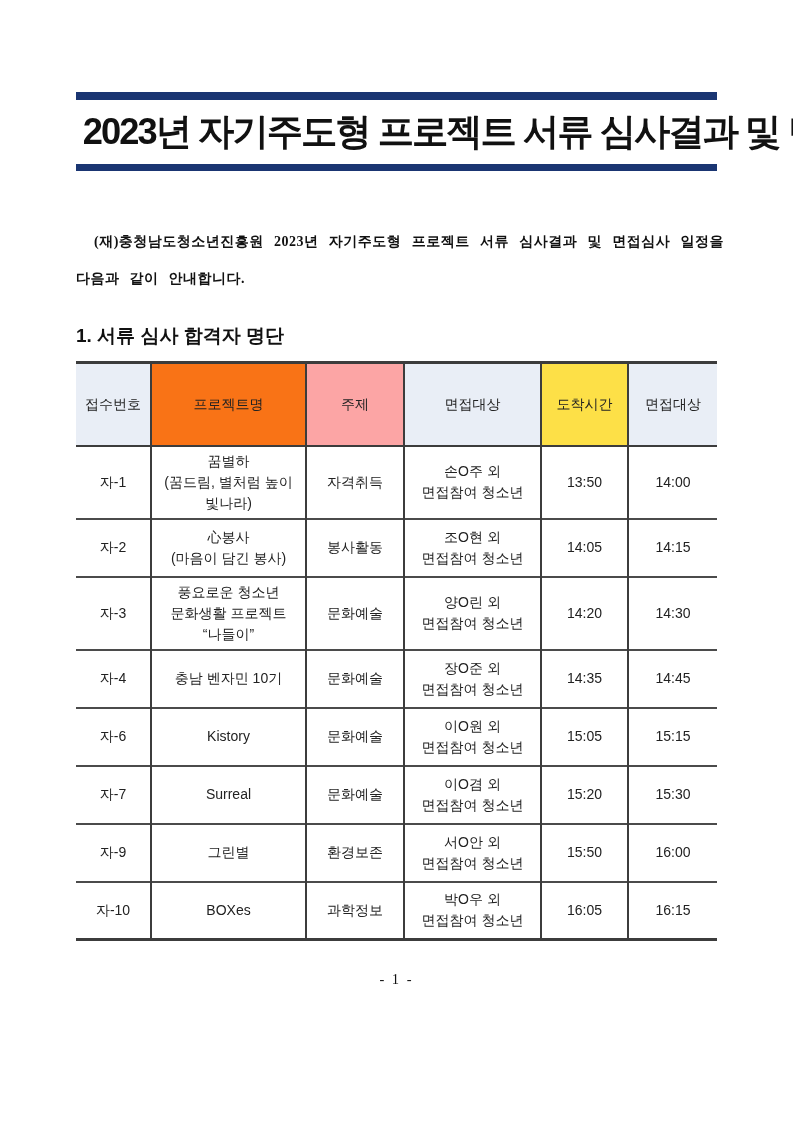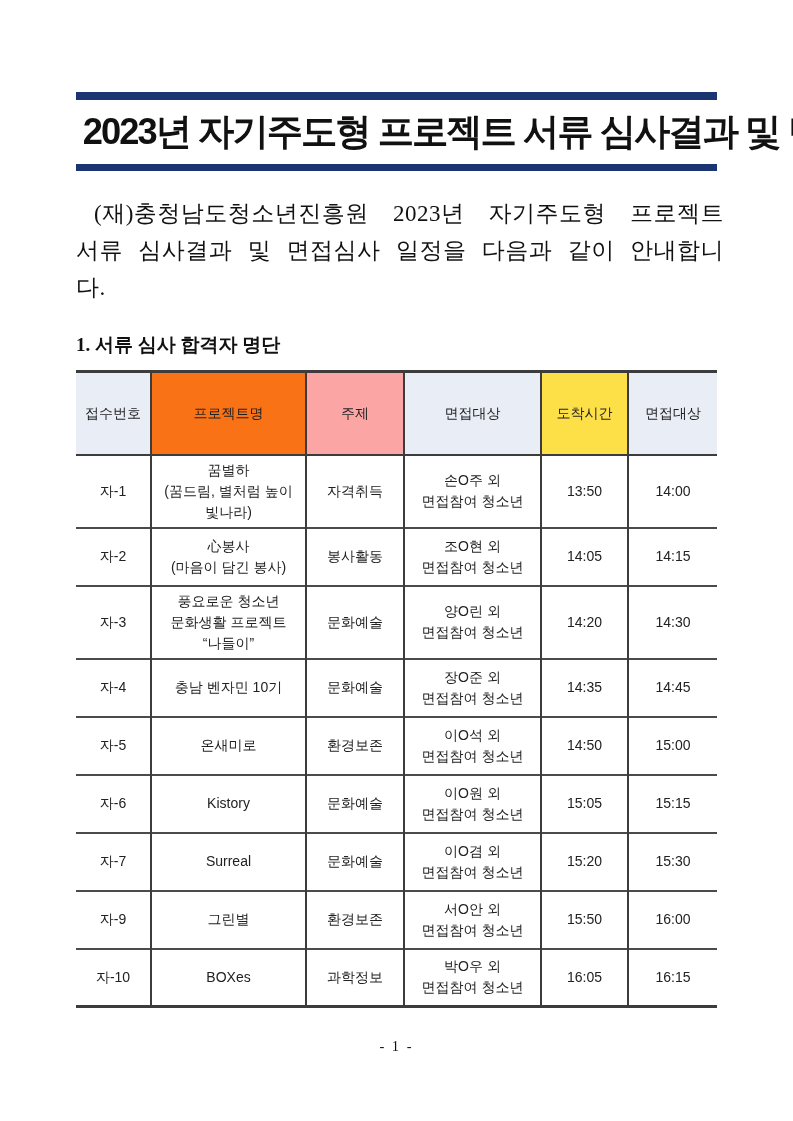--- a/index.html
+++ b/index.html
@@ -29,35 +29,36 @@
     letter-spacing: -2px;
     color: #111111;
     padding: 2px 0 2px 7px;
     white-space: nowrap;
     transform: scaleX(0.98);
     transform-origin: left center;
   }
 
   
   .intro {
-    margin-top: 24px;
+    margin-top: 52px;
     width: 648px;
-    font-size: 23px;
+    font-size: 14px;
     line-height: 37px;
     text-align: justify;
     text-indent: 18px;
     word-spacing: 6px;
     letter-spacing: 0.5px;
     color: #111111;
+    font-weight: bold;
   }
 
   
   .section-heading {
     margin-top: 26px;
-    font-family: Liberation Serif, serif;
+    font-family: Liberation Sans, sans-serif;
     font-weight: 800;
     font-size: 19px;
     letter-spacing: 0px;
     color: #111111;
   }
 
   
   table.pass-table {
     margin-top: 12px;
     width: 641px;
@@ -169,29 +170,20 @@
         <tr>
           <td>자-4</td>
           <td class="pre">충남 벤자민 10기</td>
           <td>문화예술</td>
           <td class="pre">장O준 외
 면접참여 청소년</td>
           <td>14:35</td>
           <td>14:45</td>
         </tr>
         <tr>
-          <td>자-5</td>
-          <td class="pre">온새미로</td>
-          <td>환경보존</td>
-          <td class="pre">이O석 외
-면접참여 청소년</td>
-          <td>14:50</td>
-          <td>15:00</td>
-        </tr>
-        <tr>
           <td>자-6</td>
           <td class="pre">Kistory</td>
           <td>문화예술</td>
           <td class="pre">이O원 외
 면접참여 청소년</td>
           <td>15:05</td>
           <td>15:15</td>
         </tr>
         <tr>
           <td>자-7</td>

